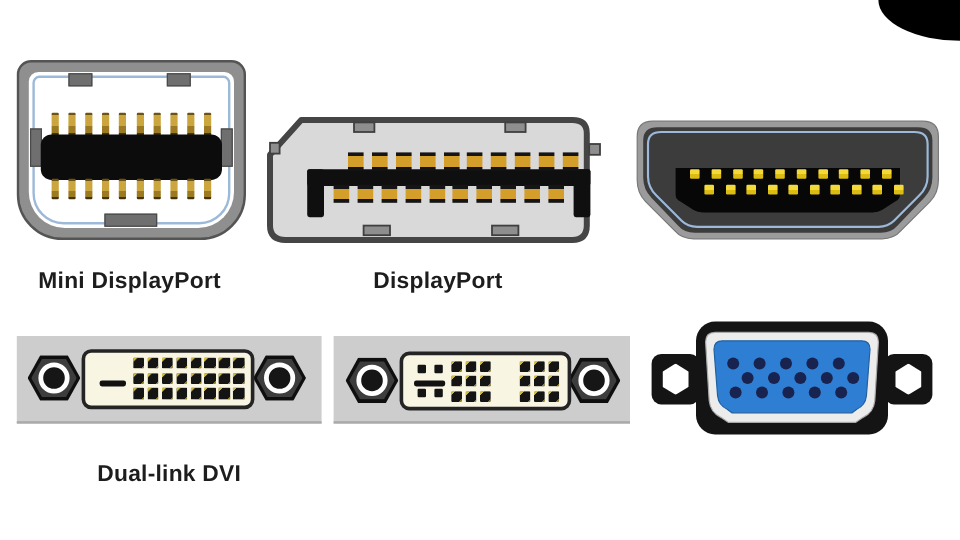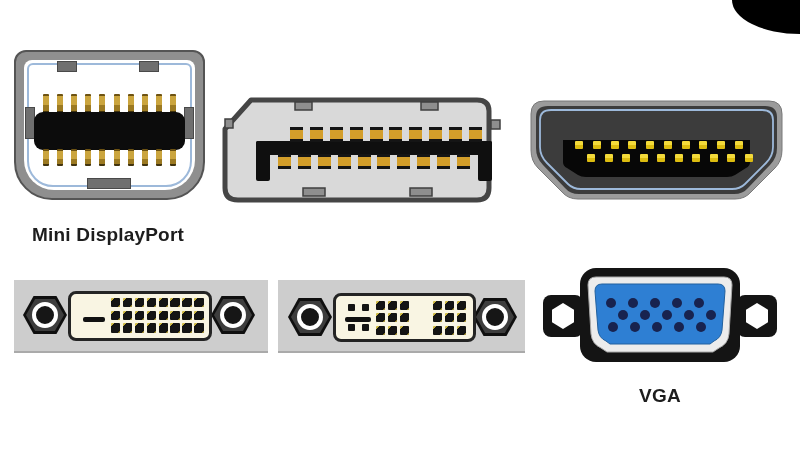--- a/index.html
+++ b/index.html
@@ -179,20 +179,21 @@
         <span class="dp-pin"></span>
         <span class="dp-pin"></span>
         <span class="dp-pin"></span>
         <span class="dp-pin"></span>
         <span class="dp-pin"></span>
         <span class="dp-pin"></span>
         <span class="dp-pin"></span>
         <span class="dp-pin"></span>
       </div>
   </div>
+  <div class="port-label row1 lbl-dp">DisplayPort</div>
 
   <div class="abs hdmi-wrap">
     <svg width="253" height="100" viewBox="0 0 253 100">
       <path class="hdmi-outer" d="M14,1 H239 Q252,1 252,14 V50 Q252,61 245,68 L221,92 Q215,99 205,99 H48 Q38,99 32,92 L8,68 Q1,61 1,50 V14 Q1,1 14,1 Z"></path>
       <path class="hdmi-body" d="M18,6 H235 Q247,6 247,17 V48 Q247,58 240,65 L218,88 Q213,94 204,94 H49 Q40,94 35,88 L13,65 Q6,58 6,48 V17 Q6,6 18,6 Z"></path>
       <path class="hdmi-blue" d="M21,10 H232 Q243,10 243,20 V47 Q243,56 236,63 L215,84 Q210,89 202,89 H51 Q43,89 38,84 L17,63 Q10,56 10,47 V20 Q10,10 21,10 Z"></path>
       <path class="hdmi-black" d="M33,40 H220 V62 Q220,66 216,68 L205,75 Q202,77 197,77 H56 Q51,77 48,75 L37,68 Q33,66 33,62 Z"></path>
     </svg>
     <div class="pin-row hdmi-pins-top">
         <span class="hdmi-pin"></span>
@@ -252,20 +253,21 @@
           <span class="dvi-pin"></span>
           <span class="dvi-pin"></span>
           <span class="dvi-pin"></span>
           <span class="dvi-pin"></span>
           <span class="dvi-pin"></span>
           <span class="dvi-pin"></span>
           <span class="dvi-pin"></span>
         </div>
     </div>
   </div>
+  <div class="port-label row2 lbl-dvi1">Dual-link DVI</div>
 
   <div class="abs plate plate2">
     <div class="nut" style="left:10px;top:18px;">
       <div class="nut-face"></div>
       <div class="nut-ring"></div>
     </div>
     <div class="nut" style="left:195px;top:18px;">
       <div class="nut-face"></div>
       <div class="nut-ring"></div>
     </div>
@@ -329,15 +331,14 @@
         <span class="vga-dot"></span>
       </div>
     <div class="vga-row vga-r3">
         <span class="vga-dot"></span>
         <span class="vga-dot"></span>
         <span class="vga-dot"></span>
         <span class="vga-dot"></span>
         <span class="vga-dot"></span>
       </div>
   </div>
-  <div class="port-label row2 lbl-vga">VGA</div>
 
 </div>
 
 </body></html>

